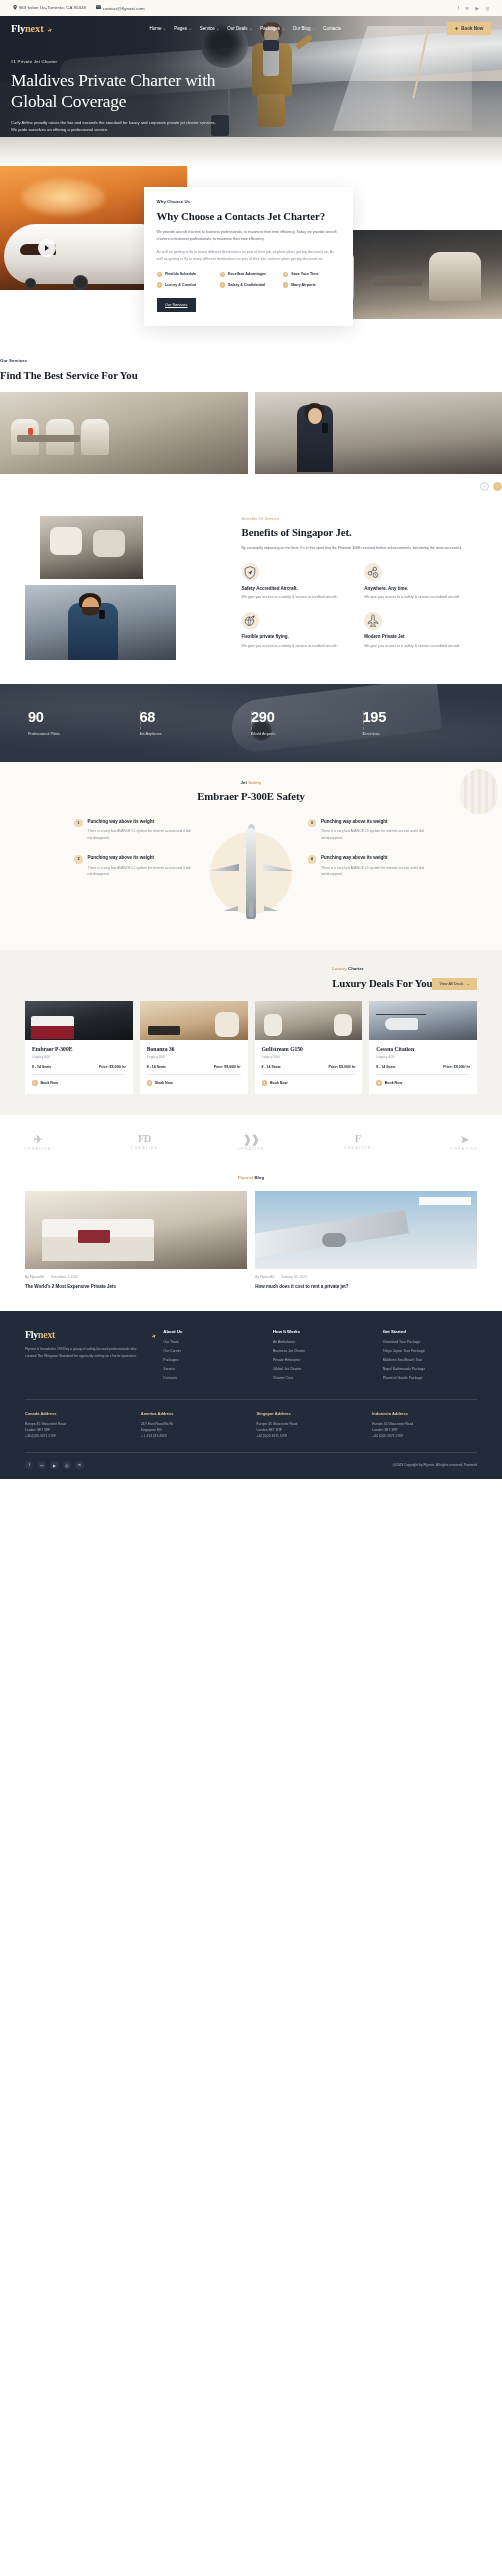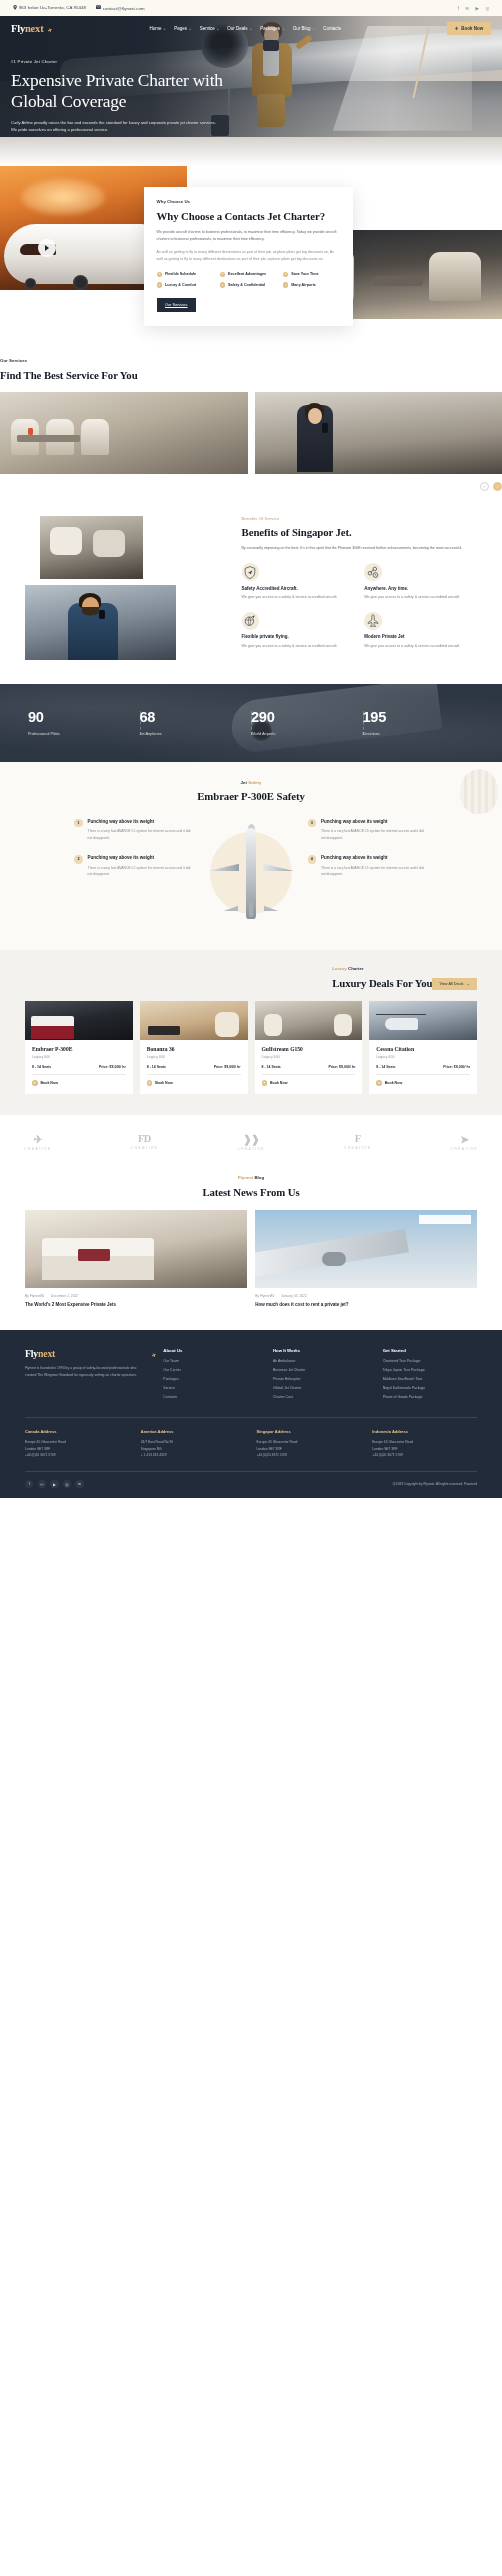--- a/index.html
+++ b/index.html
@@ -348,21 +348,21 @@
         </a>
     </nav>
     <div class="booknow">
       <span>✈</span>
       <span>Book Now</span>
     </div>
   </div>
 
   <div class="hero-copy">
     <div class="eyebrow">#1 Private Jet Charter</div>
-    <h1 class="hero-h1">Expensive Private Charter with Global Coverage</h1>
+    <h1 class="hero-h1">Maldives Private Charter with Global Coverage</h1>
     <p class="hero-p">Curly Airline proudly raises the bar and exceeds the standard for luxury and corporate private jet charter services. We pride ourselves on offering a professional service.</p>
 
   </div>
 </section>
 <div class="hero-fade"></div>
 
 <section class="why">
   <div class="why-imgs">
     <div class="why-left">
       <div class="sun"></div>
@@ -700,21 +700,20 @@
     <div class="mark">➤</div>
     <div class="nm">CREATIVE</div>
   </div>
 </section>
 
 <section class="blog">
   <div class="center">
     <div class="kicker">
       <span class="gold">Flynext</span> <span>Blog</span>
     </div>
-    <h2 class="h2" style="margin-top:3.5px">Latest News From Us</h2>
   </div>
   <div class="blog-cards">
     <div class="bc">
       <div class="img bi1">
           <div class="bed"></div>
           <div class="bl"></div>
           <div class="tray"></div>
         </div>
       <div class="meta">
         <span>By Flynext80</span>

